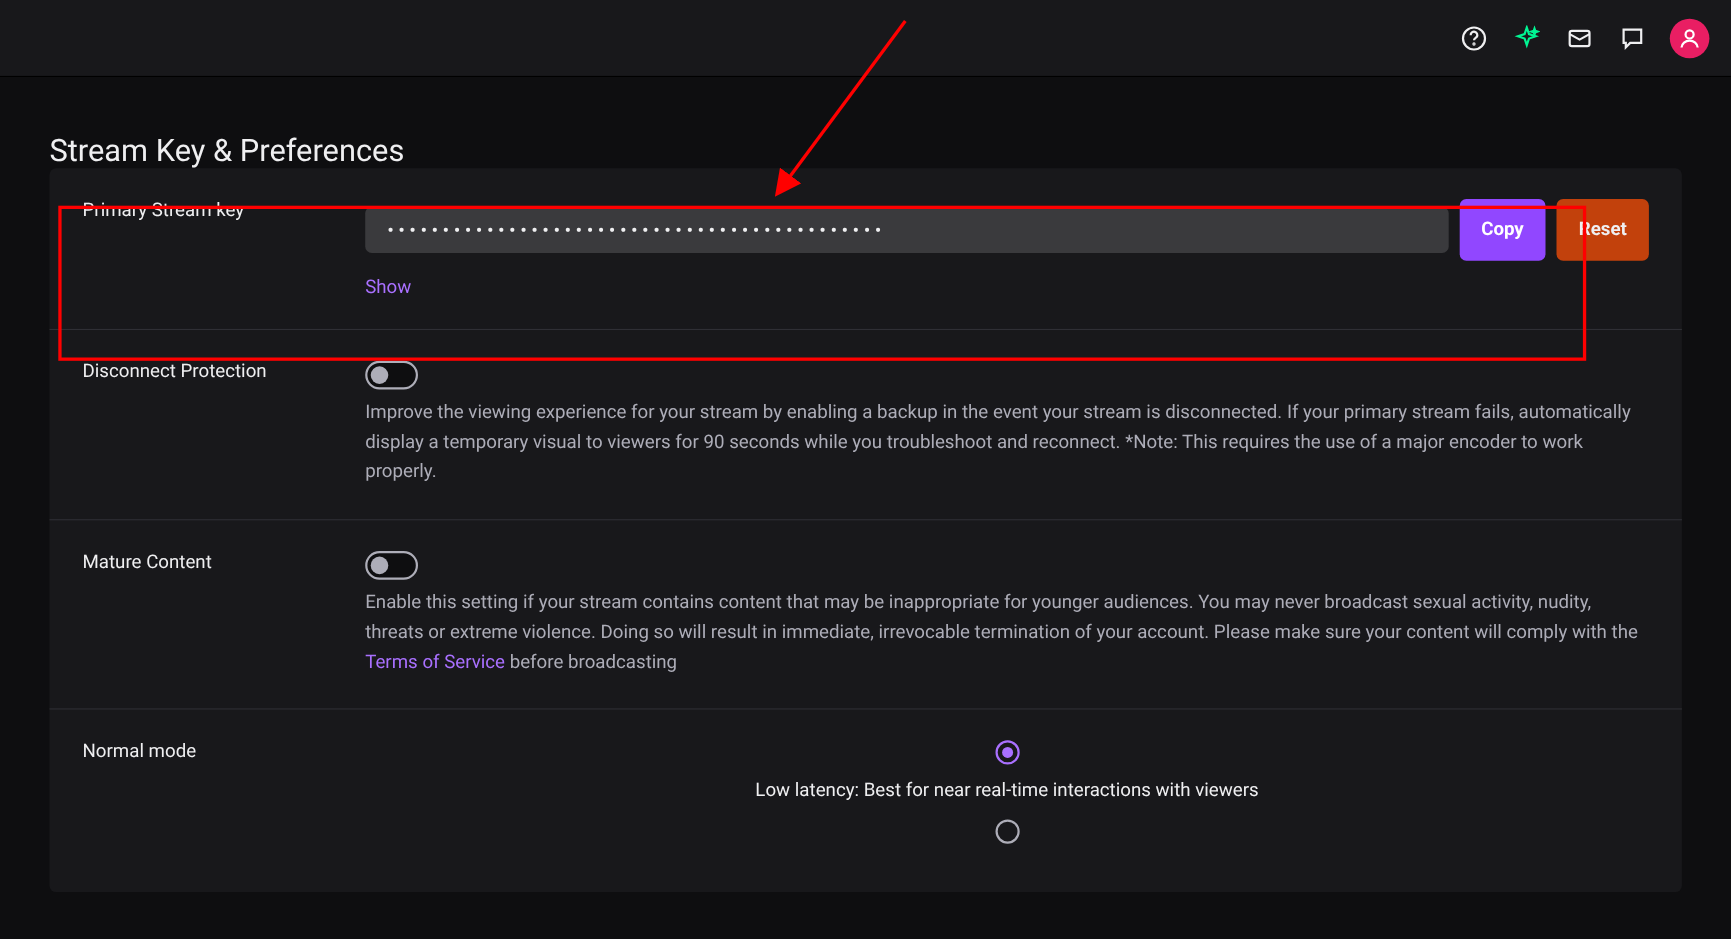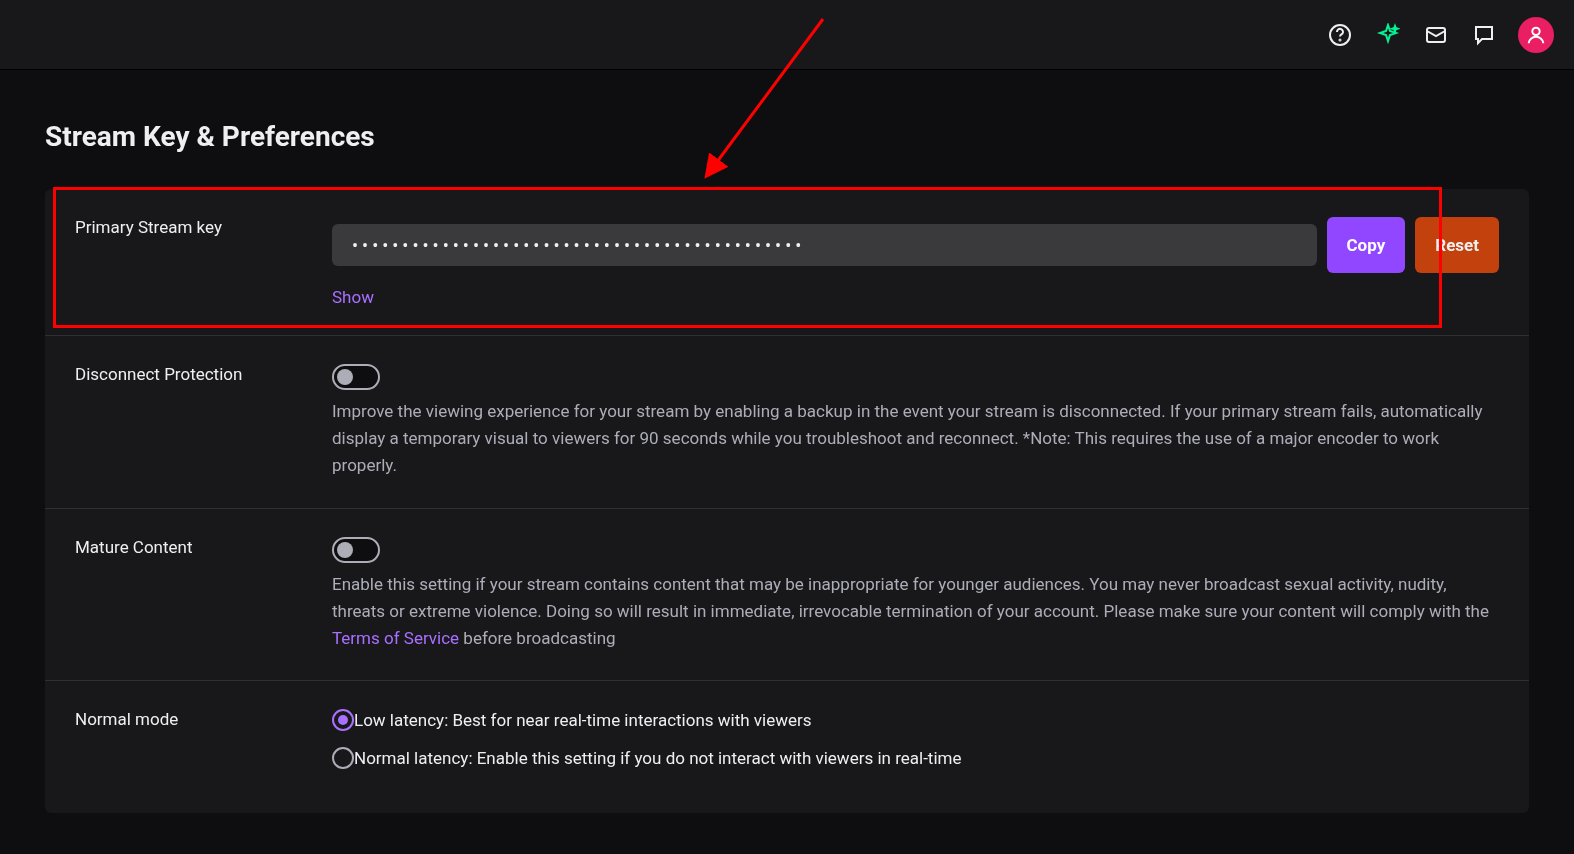--- a/index.html
+++ b/index.html
@@ -59,23 +59,22 @@
   height: 22px;
   stroke: #fff;
   fill: none;
   stroke-width: 2.2;
 }
 .content {
   padding: 50px 45px;
 }
 .page-title {
   font-size: 28px;
-  font-weight: 700;
-  color: #efeff1;
-  margin-bottom: 36px;
+  font-weight: 400;
+  color: #efeff1;
 }
 .settings-panel {
   background: #18181b;
   border-radius: 6px;
 }
 .setting-row {
   display: flex;
   padding: 28px 30px;
   border-bottom: 1px solid #2f2f35;
 }
@@ -160,22 +159,24 @@
   margin-top: 8px;
 }
 .setting-description a {
   color: #a970ff;
   text-decoration: none;
   cursor: pointer;
 }
 .radio-option {
   display: flex;
   align-items: center;
+  gap: 14px;
   margin-bottom: 16px;
   cursor: pointer;
+  flex-direction: column;
 }
 .radio {
   width: 22px;
   height: 22px;
   border-radius: 50%;
   border: 2.5px solid #adadb8;
   position: relative;
   flex-shrink: 0;
 }
 .radio.selected {
@@ -291,21 +292,20 @@
 
     <div class="setting-row">
       <div class="setting-label">Normal mode</div>
       <div class="setting-control">
         <div class="radio-option">
           <div class="radio selected"></div>
           <span class="radio-label">Low latency: Best for near real-time interactions with viewers</span>
         </div>
         <div class="radio-option">
           <div class="radio"></div>
-          <span class="radio-label">Normal latency: Enable this setting if you do not interact with viewers in real-time</span>
         </div>
       </div>
     </div>
 
   </div>
 </div>
 
 <div class="annotation-box"></div>
 <svg class="annotation-arrow" width="180" height="180">
   <defs>

